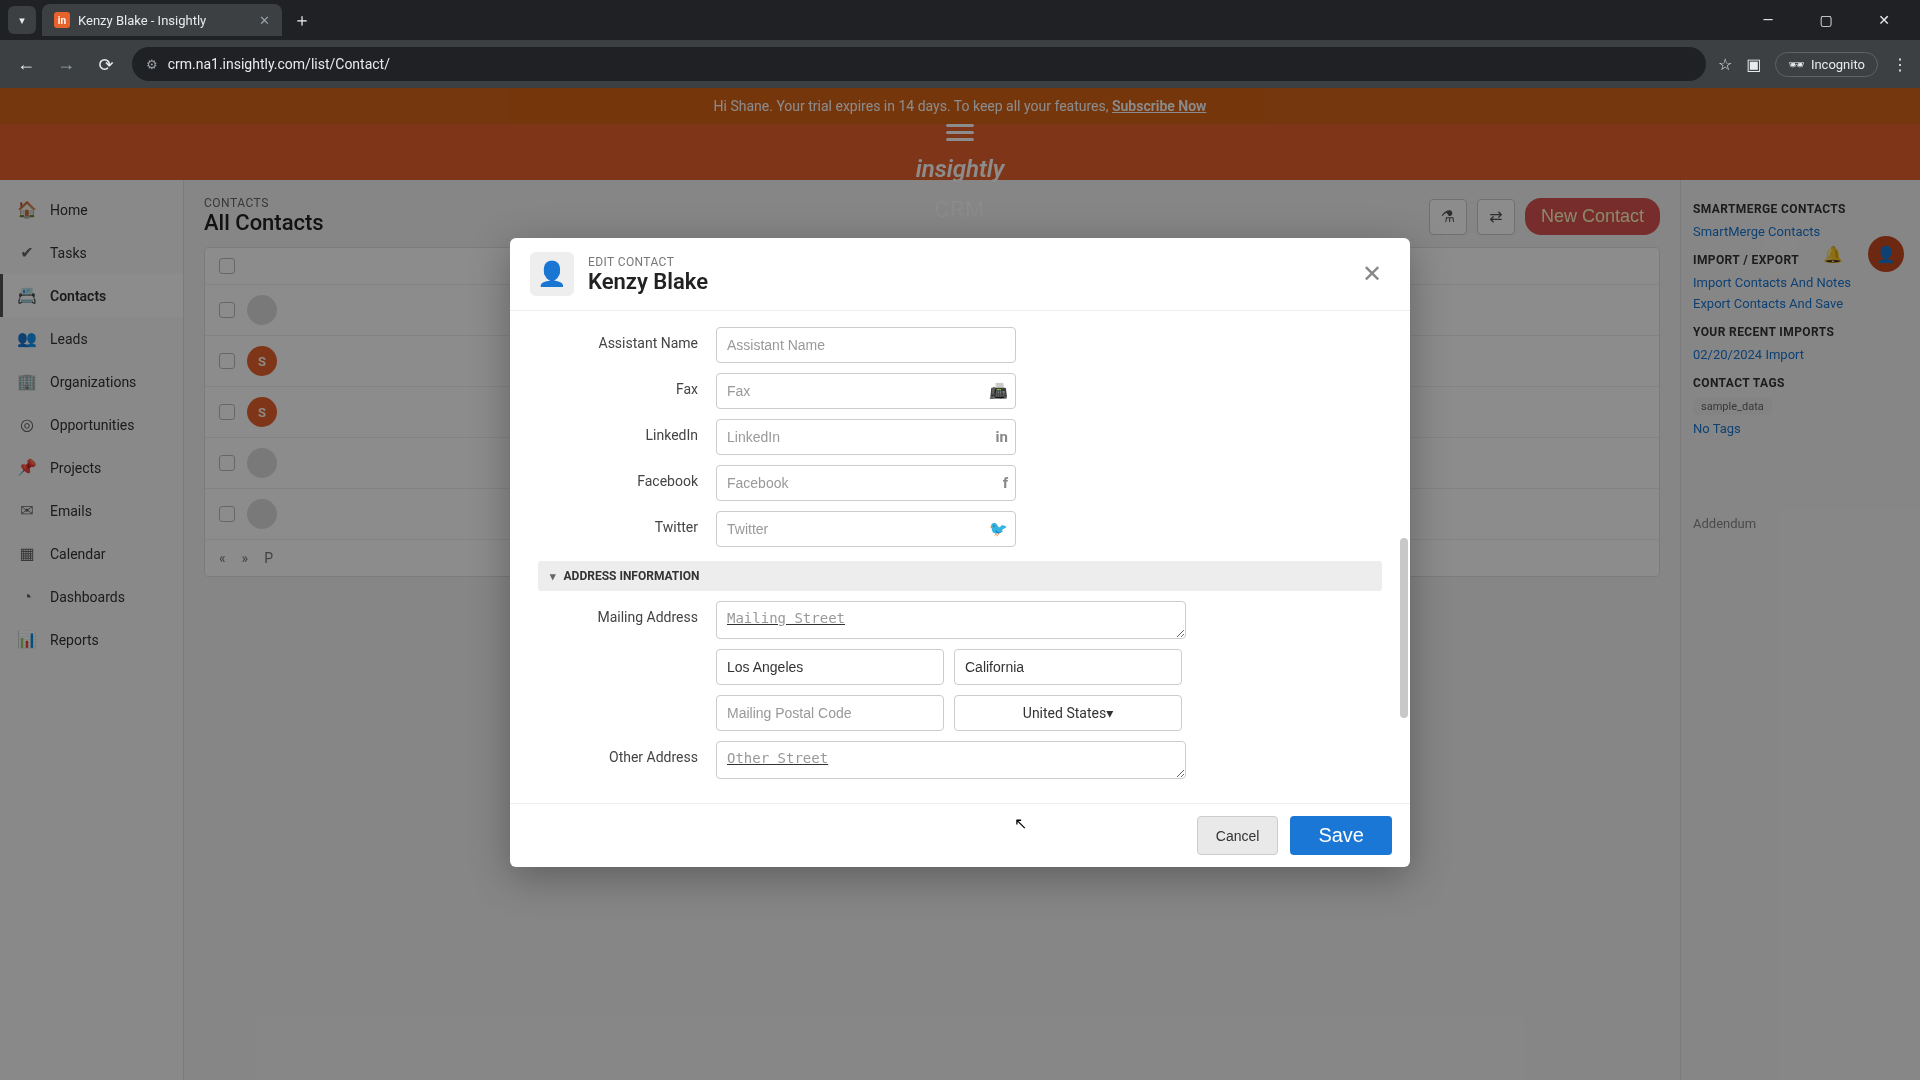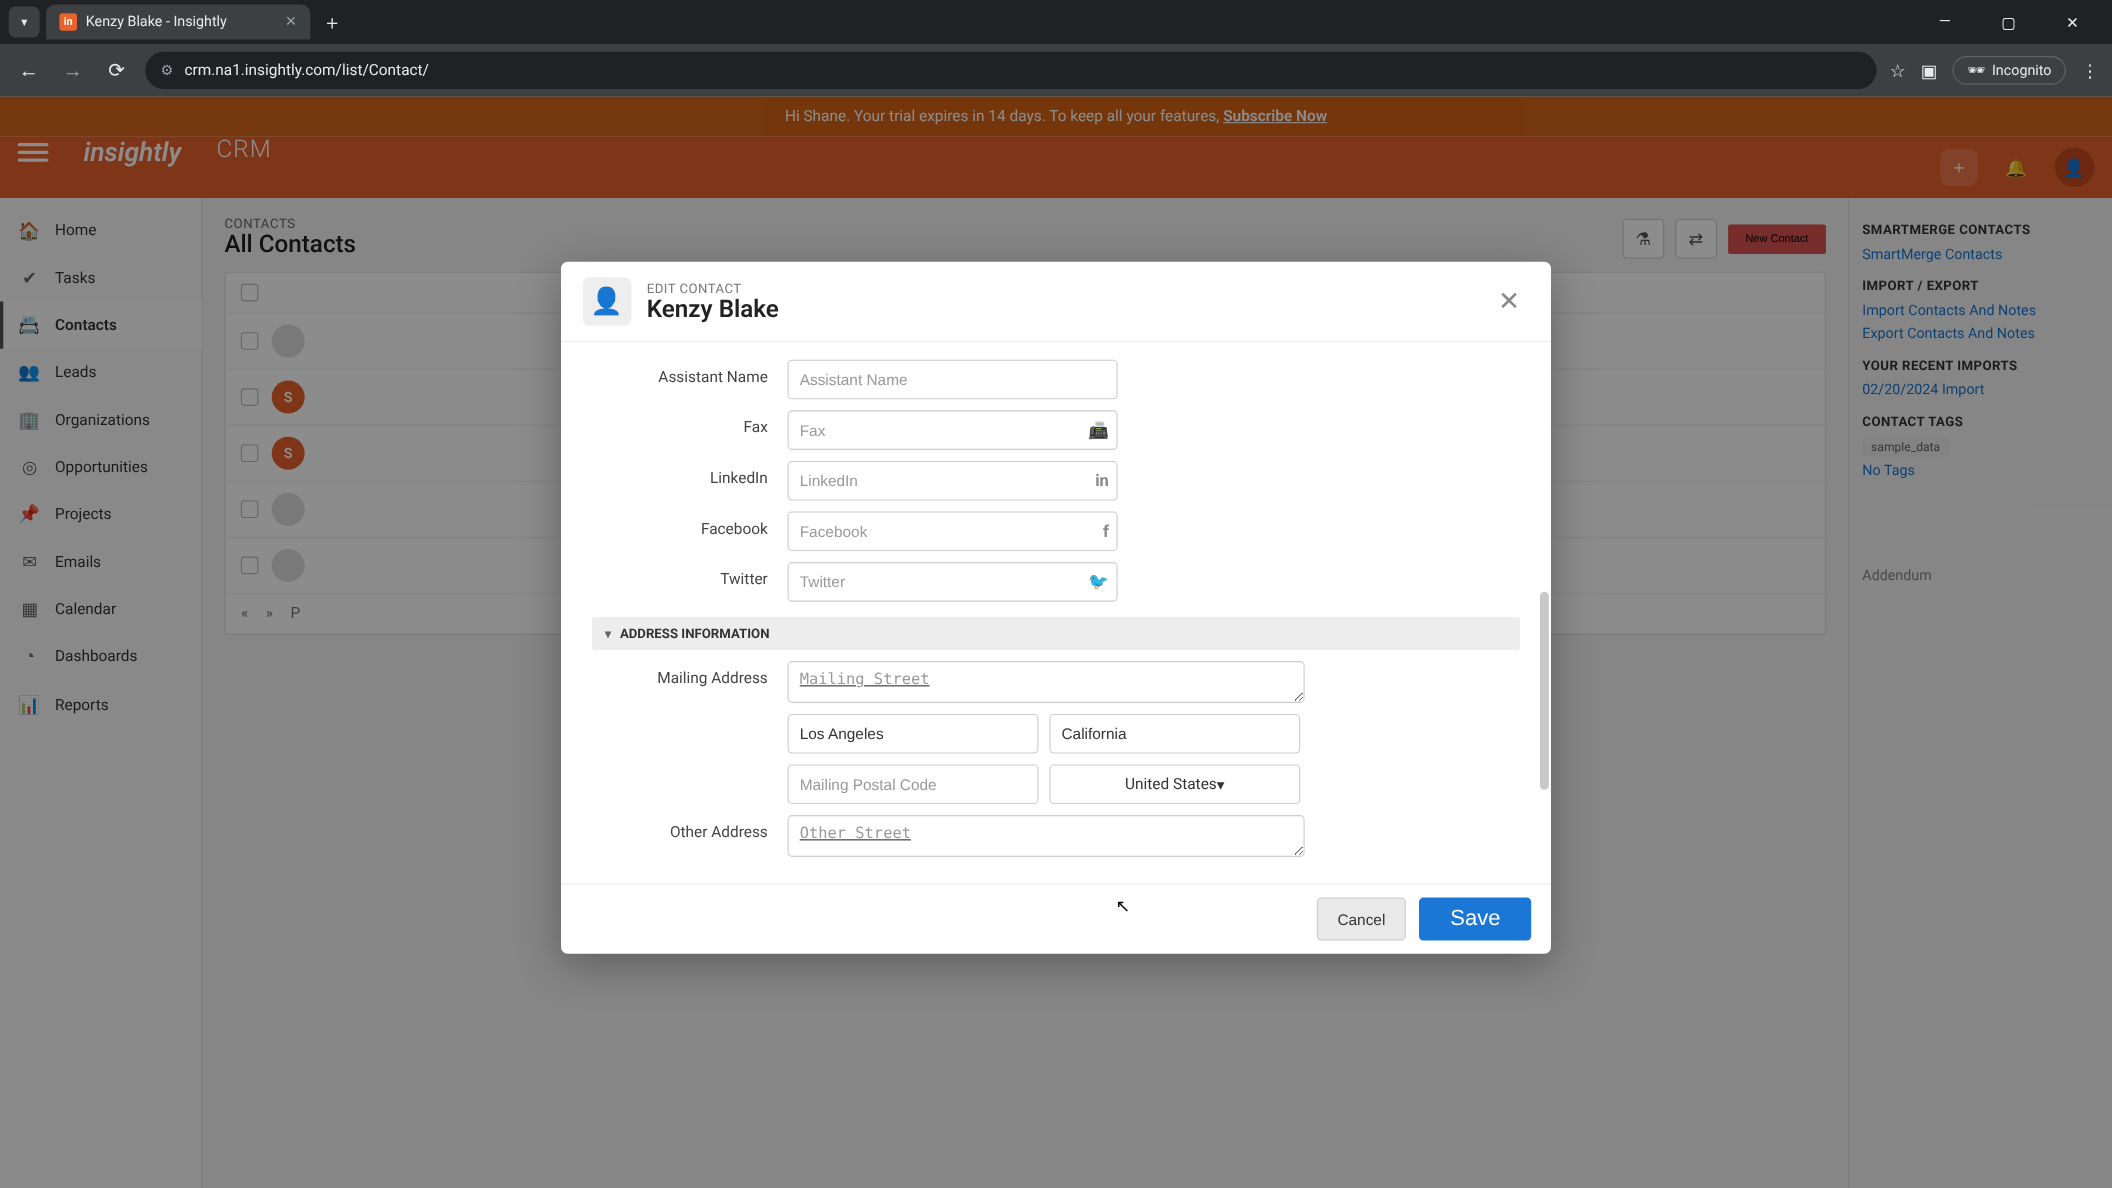--- a/index.html
+++ b/index.html
@@ -25,21 +25,21 @@
   .incog-chip { display:flex; align-items:center; gap:6px; background:#3c4043; border:1px solid #5f6368; border-radius:16px; padding:4px 12px; font-size:13px;}
 
   
   .viewport { background:#f5f5f5; height: 992px; position:relative; }
 
   
   .trial-banner { background:#d35400; color:#fff; text-align:center; height:36px; line-height:36px; font-size:14px; opacity:0.9;}
   .trial-banner a { color:#fff; text-decoration:underline; font-weight:600;}
 
   
-  .app-header { background:#e8622c; height:56px; display:flex; padding:0 16px; gap:32px;}
+  .app-header { background:#e8622c; height:56px; display:flex; align-items:center; padding:0 16px; gap:14px;flex-direction:column;}
   .hamburger { width:28px; height:28px; display:flex; flex-direction:column; justify-content:center; gap:4px;}
   .hamburger span { height:3px; background:#fff; border-radius:2px; display:block;}
   .brand { color:#fff; font-size:24px; font-weight:300; }
   .brand em { font-style:italic; font-weight:600;}
   .app-label { color:#fff; font-size:22px; font-weight:300; letter-spacing:1px;}
   .header-right { margin-left:auto; display:flex; gap:18px; align-items:center; color:#fff;}
   .hicon { width:34px; height:34px; background:rgba(255,255,255,0.15); border-radius:8px; display:flex; align-items:center; justify-content:center; font-size:16px;}
   .avatar-hd { width:36px; height:36px; background:#c74a20; border-radius:50%; display:flex; align-items:center; justify-content:center;}
 
   
@@ -48,21 +48,21 @@
   .sb-item { display:flex; align-items:center; gap:12px; padding:12px 16px; color:#333; font-size:14px;}
   .sb-item.active { background:#fff; font-weight:600; box-shadow:inset 3px 0 0 #555;}
   .sb-icon { width:22px; text-align:center; color:#666; font-size:16px;}
 
   .content { flex:1; padding:16px 20px; position:relative;}
   .list-header { display:flex; align-items:flex-end; gap:12px; margin-bottom:12px;}
   .list-title-sm { font-size:12px; color:#666; letter-spacing:0.5px;}
   .list-title-lg { font-size:22px; color:#222; font-weight:500;}
   .toolbar-right { margin-left:auto; display:flex; gap:10px; align-items:center;}
   .sq-btn { width:38px; height:36px; border:1px solid #ccc; background:#fff; border-radius:4px; display:flex; align-items:center; justify-content:center; color:#555;}
-  .new-contact-btn { background:#d9534f; color:#000000; border:none; padding:8px 16px; border-radius:2px; font-size:10px;}
+  .new-contact-btn { background:#d9534f; color:#fef9c3; border:none; padding:8px 16px; border-radius:16px; font-size:18px;}
 
   .list-table { border:1px solid #e0e0e0; background:#fff; border-radius:4px;}
   .list-row { display:flex; align-items:center; gap:12px; padding:10px 14px; border-bottom:1px solid #eee;}
   .chk { width:16px; height:16px; border:1px solid #bbb; border-radius:3px;}
   .row-avatar { width:30px; height:30px; border-radius:50%; background:#ddd; display:flex; align-items:center; justify-content:center; color:#fff; font-size:13px; font-weight:600;}
   .row-avatar.o { background:#e8622c;}
   .pager { display:flex; align-items:center; gap:16px; padding:10px 14px; color:#777; font-size:14px;}
 
   
   .right-panel { width:240px; padding:8px 12px; font-size:13px; border-left:1px solid #e0e0e0;}
@@ -253,21 +253,21 @@
           <span>P</span>
         </div>
       </div>
     </div>
 
     <div class="right-panel">
       <div class="rp-head">SMARTMERGE CONTACTS</div>
       <a class="rp-link">SmartMerge Contacts</a>
       <div class="rp-head">IMPORT / EXPORT</div>
       <a class="rp-link">Import Contacts And Notes</a>
-      <a class="rp-link">Export Contacts And Notes</a>
+      <a class="rp-link">Export Contacts And Save</a>
       <div class="rp-head">YOUR RECENT IMPORTS</div>
       <a class="rp-link">02/20/2024 Import</a>
       <div class="rp-head">CONTACT TAGS</div>
       <span class="rp-tag">sample_data</span>
       <a class="rp-link">No Tags</a>
       <div style="margin-top:80px; color:#888;">Addendum</div>
     </div>
   </div>
 
   <div class="dim"></div>

